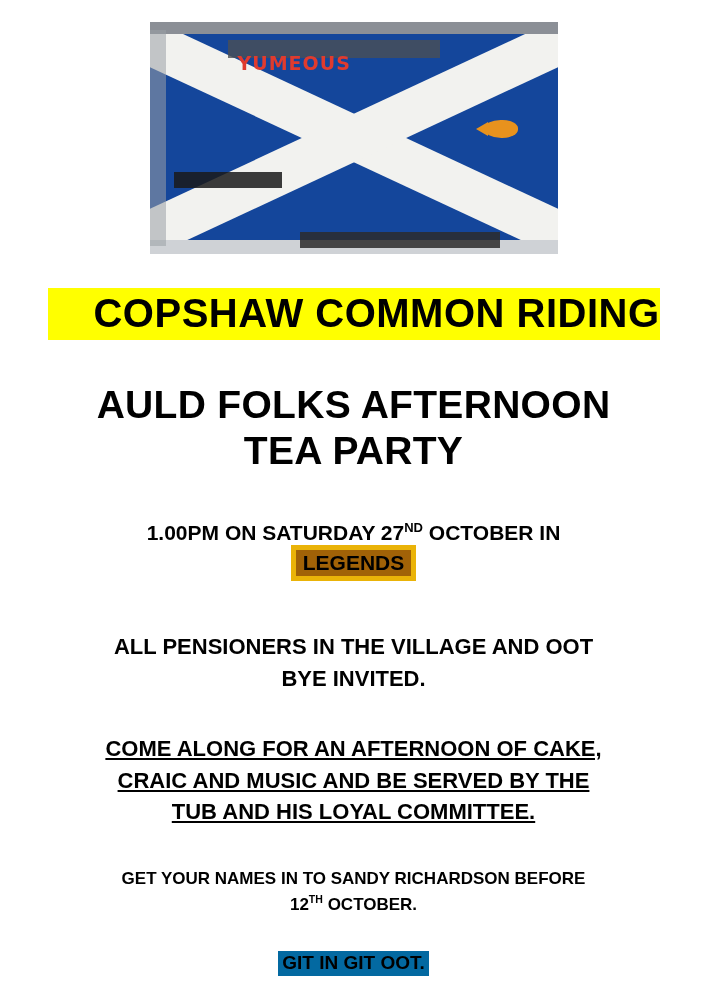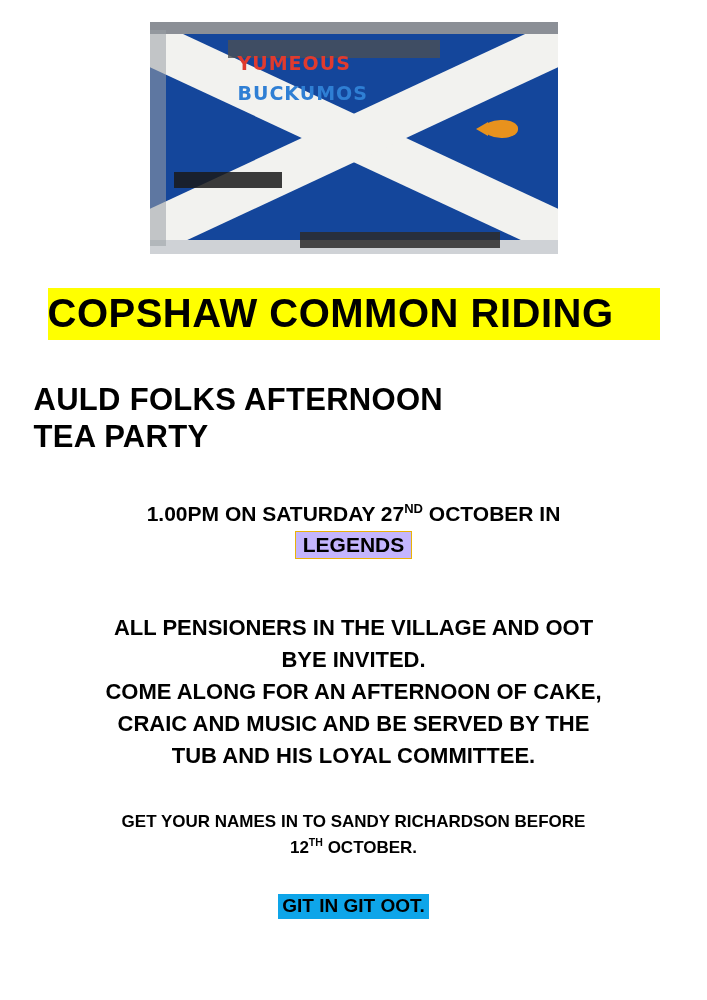--- a/index.html
+++ b/index.html
@@ -132,86 +132,89 @@
     border-top: 7px solid transparent;
     border-bottom: 7px solid transparent;
     border-right: 12px solid #e8921d;
   }
 
   
   .title-bar {
     margin: 34px auto 0 auto;
     width: 612px;
     background: #ffff00;
-    text-align: left;
+    text-align: right;
     padding: 4px 0 6px 0;
     box-sizing: border-box;
   }
   .title-bar h1 {
     margin: 0;
     font-size: 40px;
     font-weight: bold;
     letter-spacing: .5px;
     line-height: 1.05;
   }
 
   .subtitle {
     margin: 42px auto 8px auto;
     width: 640px;
-    font-size: 31px;
+    text-align: center;
+    font-size: 39px;
     font-weight: bold;
     line-height: 1.18;
     letter-spacing: .3px;
   }
 
   .block {
     margin: 0 auto;
     text-align: center;
     font-weight: bold;
   }
 
   .when {
     margin-top: 44px;
     width: 620px;
     font-size: 21px;
     line-height: 1.45;
   }
   .venue {
-    background: #c4b5fd;
+    background: #a16207;
     padding: 1px 7px 2px 7px;
-    border: 1px solid #eab308;
+    border: 5px solid #eab308;
   }
 
   .invite {
     margin-top: 52px;
     width: 620px;
     font-size: 22px;
     line-height: 1.45;
   }
 
   .come-along {
+    margin-top: 38px;
     width: 620px;
     font-size: 22px;
     line-height: 1.45;
+    text-decoration: underline;
   }
 
   .names {
     margin-top: 38px;
     width: 650px;
     font-size: 17px;
     line-height: 1.5;
   }
 
   .closing-wrap {
     margin-top: 34px;
     text-align: center;
   }
   .closing {
     display: inline-block;
-    background: #0ea5e9;
+    background: #0369a1;
     font-size: 19px;
     font-weight: bold;
     padding: 1px 4px 2px 4px;
   }
 
   sup {
     font-size: .62em;
     vertical-align: super;
     line-height: 0;
     text-align: center;
@@ -230,23 +233,20 @@
       <div class="photo-top-strip"></div>
       <div class="photo-bottom-strip"></div>
       <div class="photo-left-edge"></div>
       <div class="band b1"></div>
       <div class="band b2"></div>
       <div class="banner-strip"></div>
       <div class="letters">
         <div>
           <span style="color:#e03b2e">YUMEOUS</span>
         </div>
-        <div>
-          <span style="color:#2f7fd4">BUCKUMOS</span>
-        </div>
       </div>
       <div class="fish">
         <div class="tail"></div>
         <div class="body"></div>
       </div>
     </div>
   </div>
 
   <div class="title-bar">
     <h1>COPSHAW COMMON RIDING</h1>

